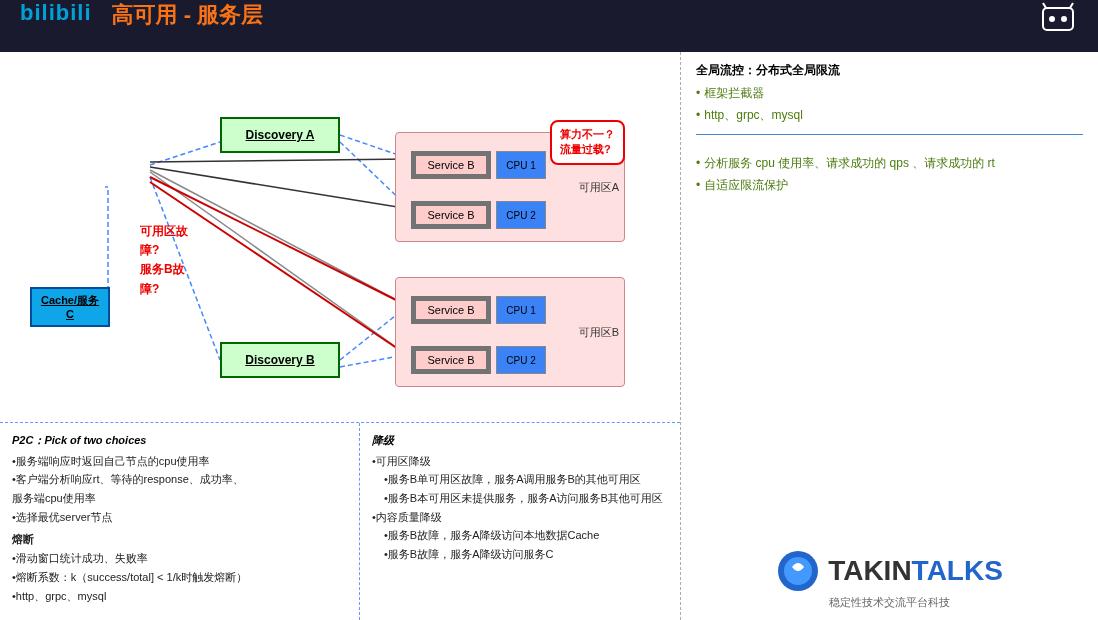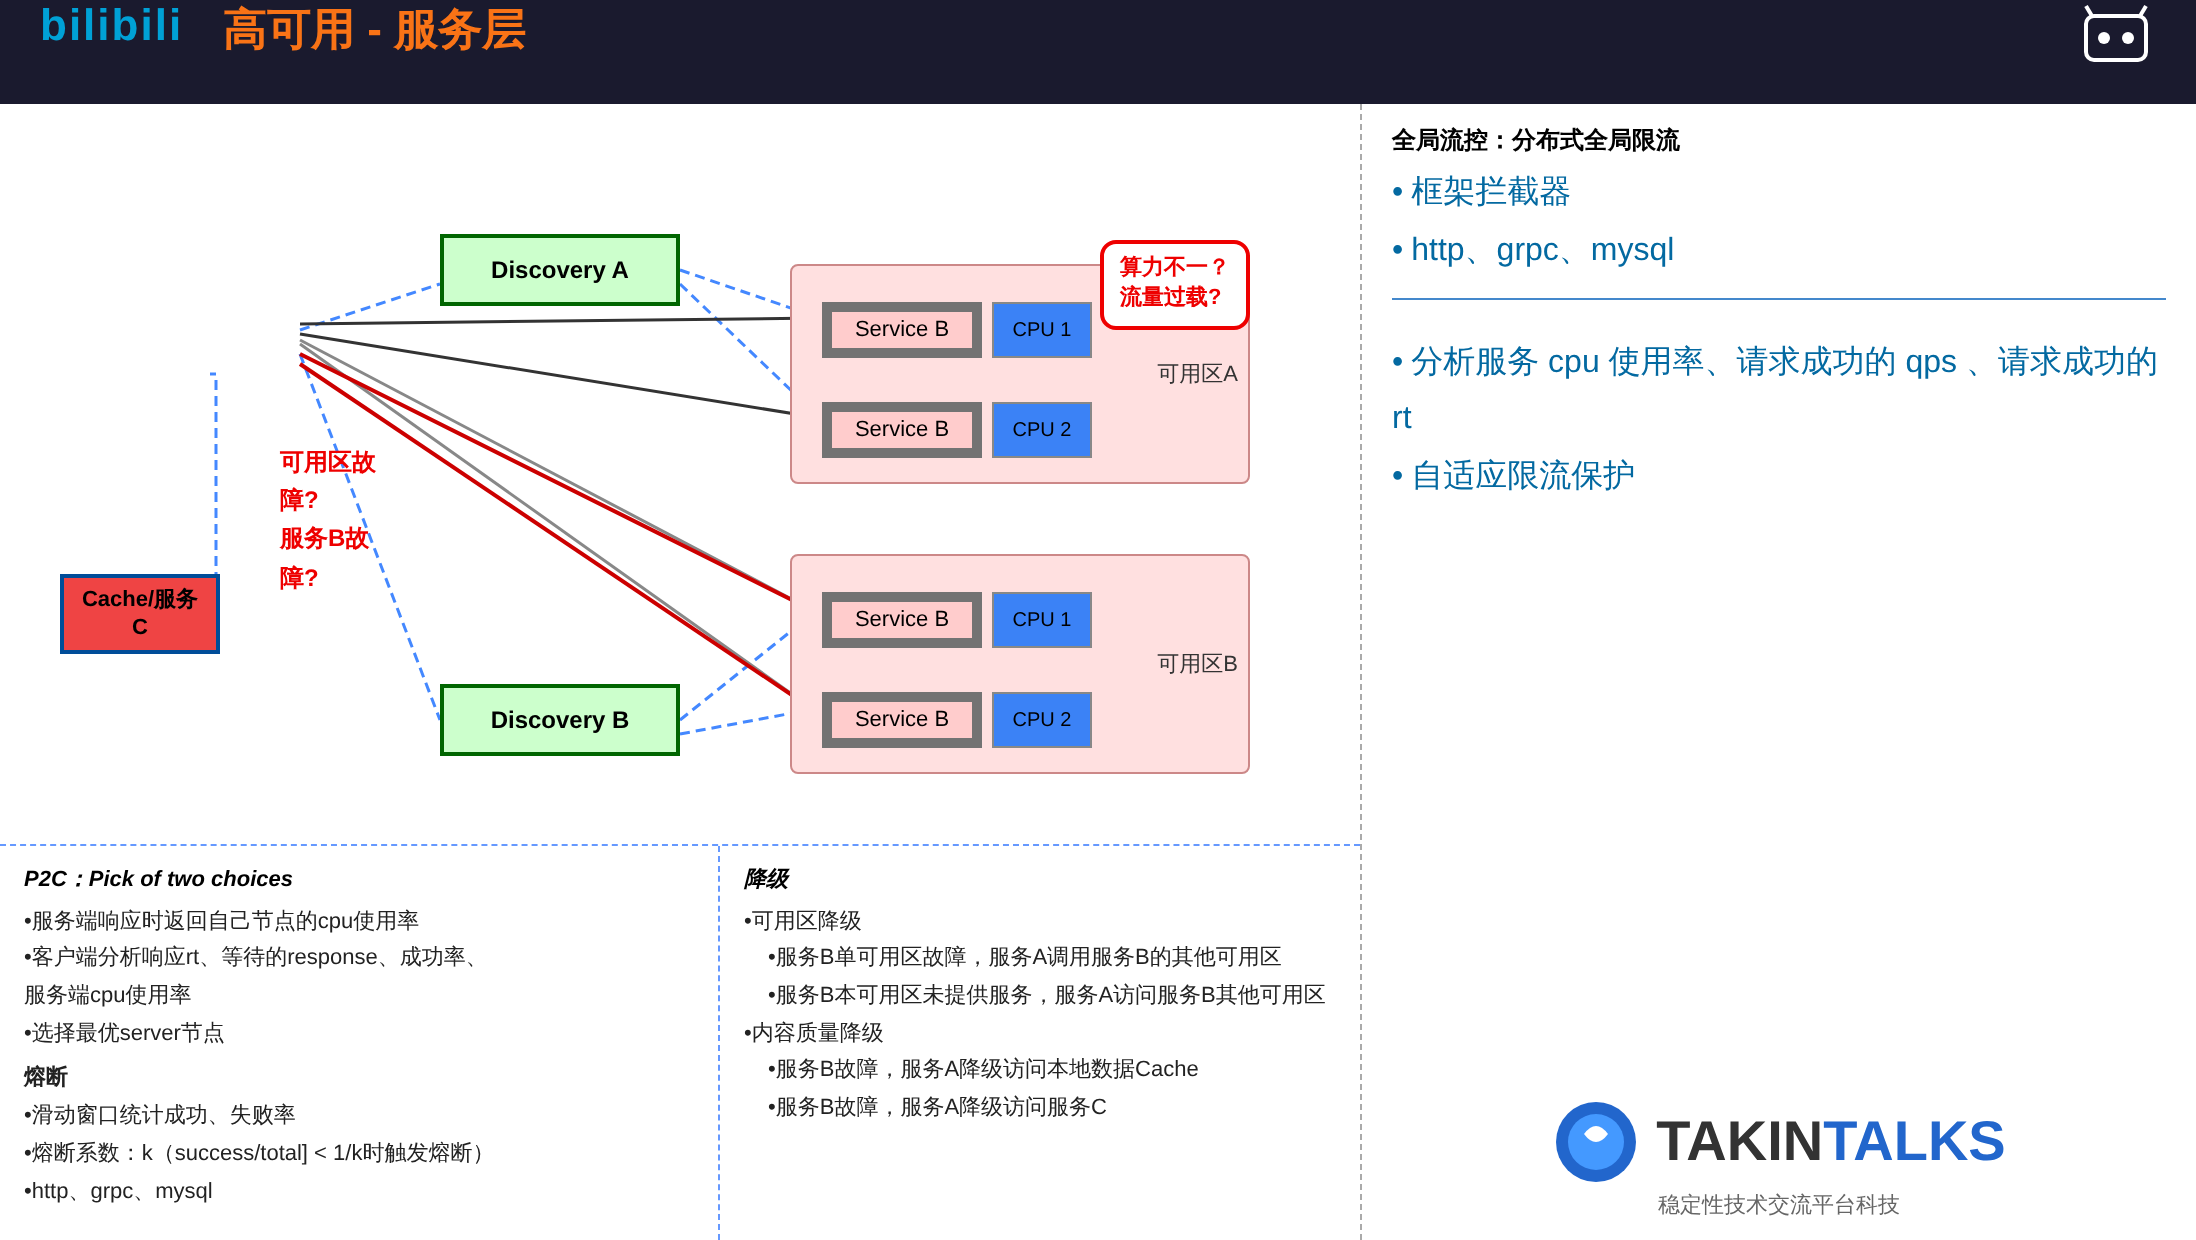--- a/index.html
+++ b/index.html
@@ -52,20 +52,21 @@
 
     
     .node {
       position: absolute;
       display: flex;
       align-items: center;
       justify-content: center;
       font-size: 12px;
       font-weight: bold;
       text-align: center;
+      text-decoration: underline;
     }
 
     .node-service-a {
       left: 60px; top: 95px;
       width: 90px; height: 36px;
       background: #ffffcc;
       border: 2px solid #999900;
       font-size: 12px;
     }
 
@@ -81,21 +82,21 @@
       left: 220px; top: 290px;
       width: 120px; height: 36px;
       background: #ccffcc;
       border: 2px solid #006600;
       font-size: 12px;
     }
 
     .node-cache {
       left: 30px; top: 235px;
       width: 80px; height: 40px;
-      background: #ef4444;
+      background: #0ea5e9;
       border: 2px solid #004d99;
       font-size: 11px;
     }
 
     .zone-a {
       position: absolute;
       left: 395px; top: 80px;
       width: 230px; height: 110px;
       background: #ffe0e0;
       border: 1px solid #cc8888;
@@ -233,22 +234,22 @@
     }
 
     .flow-title {
       font-size: 12px;
       font-weight: bold;
       color: #000;
       margin-bottom: 4px;
     }
 
     .flow-item {
-      font-size: 16px;
-      color: #0369a1;
+      font-size: 12px;
+      color: #4d7c0f;
       line-height: 1.8;
     }
 
     .flow-item::before {
       content: '•';
       margin-right: 4px;
     }
 
     .dynamic-title {
       font-style: italic;

